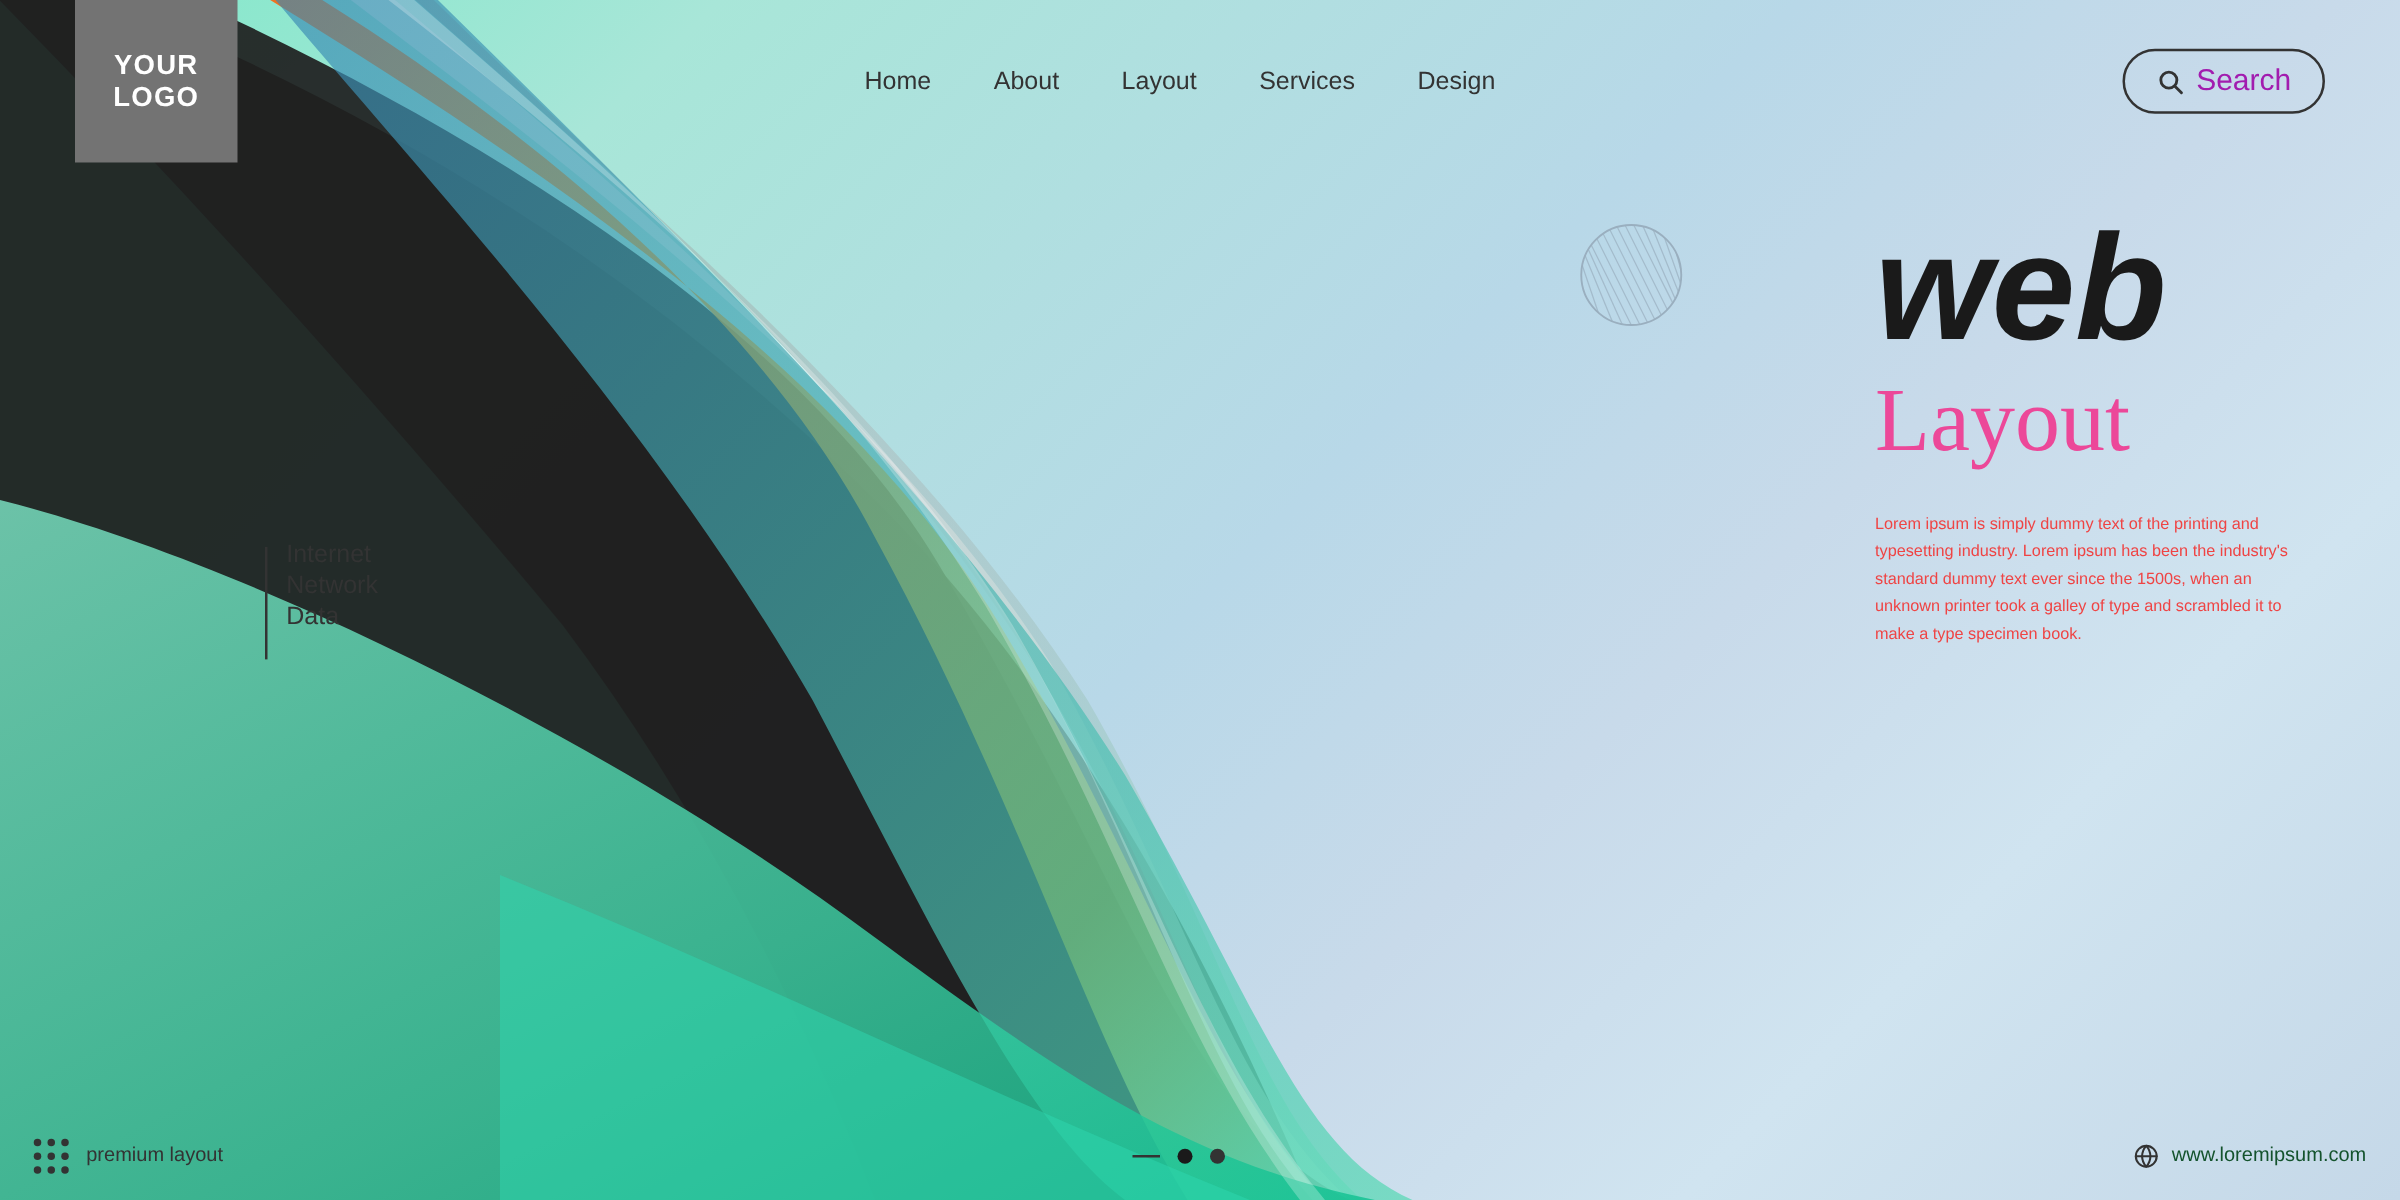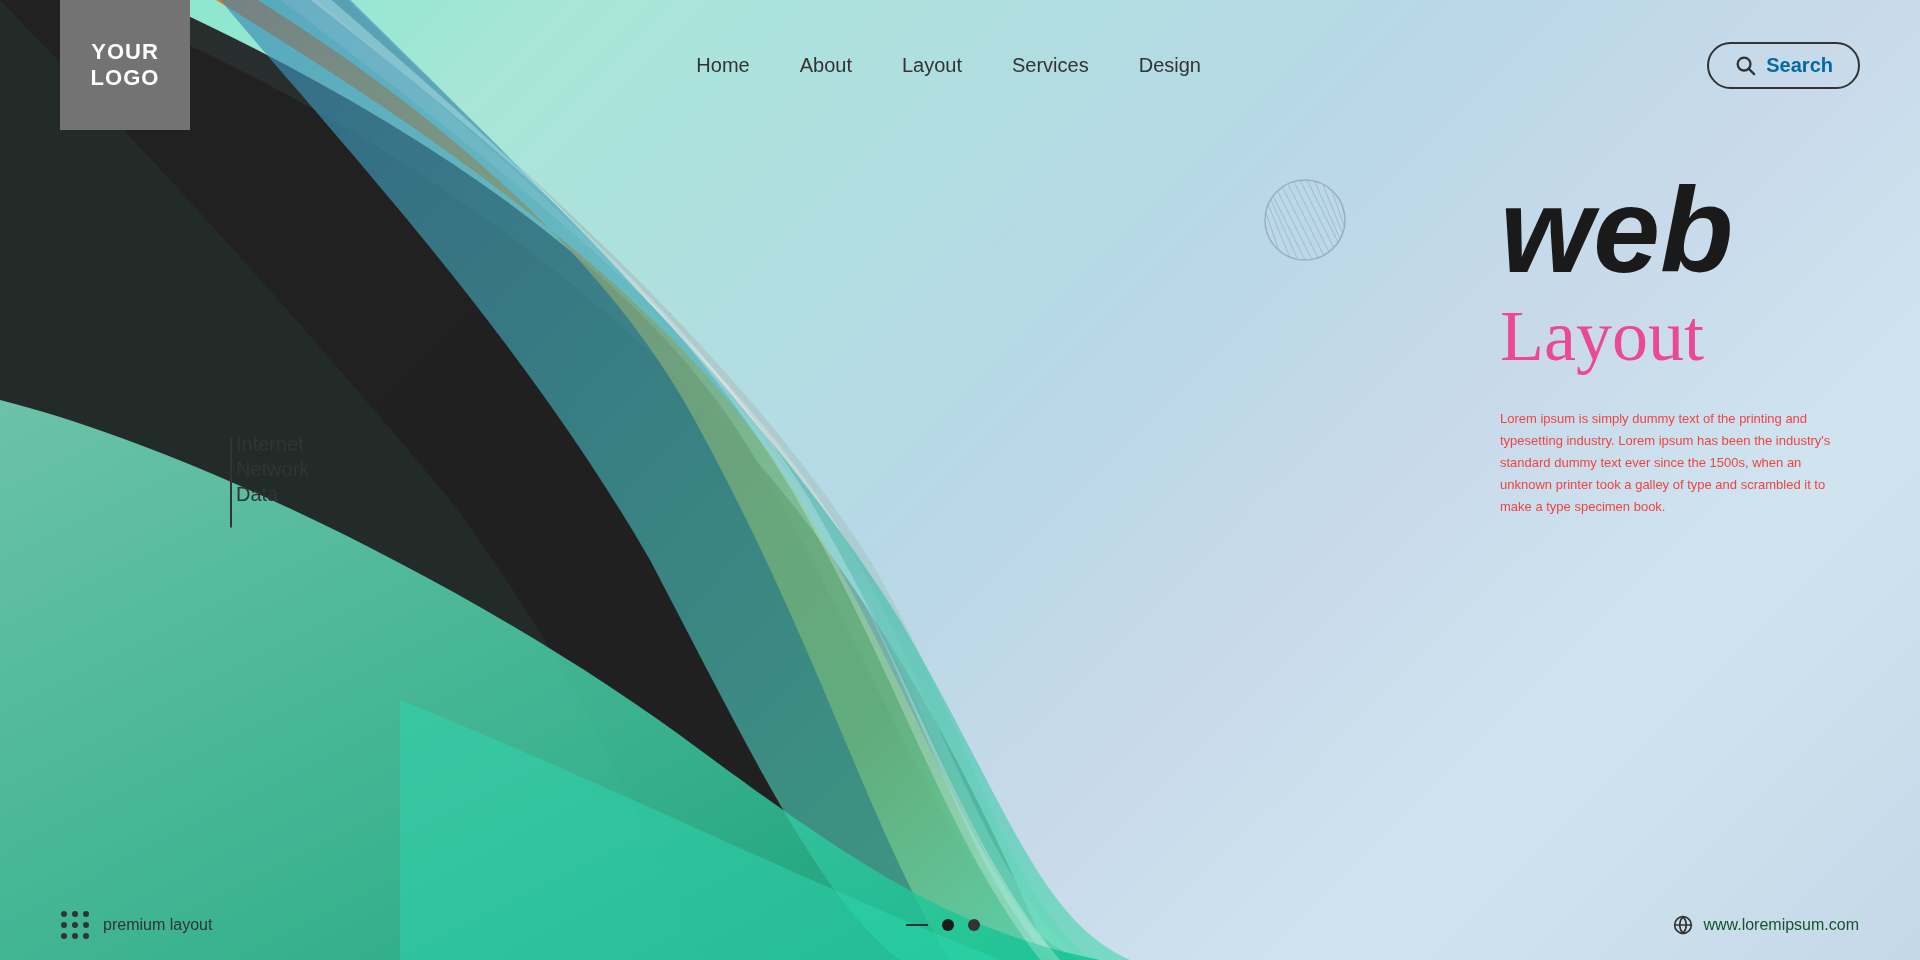--- a/index.html
+++ b/index.html
@@ -84,23 +84,22 @@
       background: transparent;
       cursor: pointer;
     }
 
     .search-icon-svg {
       width: 22px;
       height: 22px;
     }
 
     .search-label {
-      font-size: 20px;
-      color: #0369a1;
-      font-weight: bold;
+      font-size: 24px;
+      color: #a21caf;
     }
 
     
     .main-content {
       position: absolute;
       right: 80px;
       top: 170px;
       z-index: 50;
       text-align: left;
       max-width: 500px;
@@ -146,27 +145,27 @@
       right: 570px;
       top: 175px;
       width: 90px;
       height: 90px;
       z-index: 51;
     }
 
     
     .sidebar-text {
       position: absolute;
-      left: 230px;
+      left: 212px;
       top: 50%;
       transform: translateY(-50%);
       z-index: 50;
       display: flex;
       align-items: flex-start;
-      gap: 4px;
+      gap: 15px;
     }
 
     .sidebar-divider {
       width: 2px;
       height: 90px;
       background: #333;
       margin-top: 5px;
     }
 
     .sidebar-words {
@@ -184,21 +183,21 @@
     
     .footer {
       position: absolute;
       bottom: 0;
       left: 0;
       right: 0;
       height: 70px;
       display: flex;
       align-items: center;
       justify-content: space-between;
-      padding: 0 61px;
+      padding: 0 27px;
       z-index: 100;
     }
 
     .premium-layout {
       display: flex;
       align-items: center;
       gap: 14px;
     }
 
     .grid-dots {

